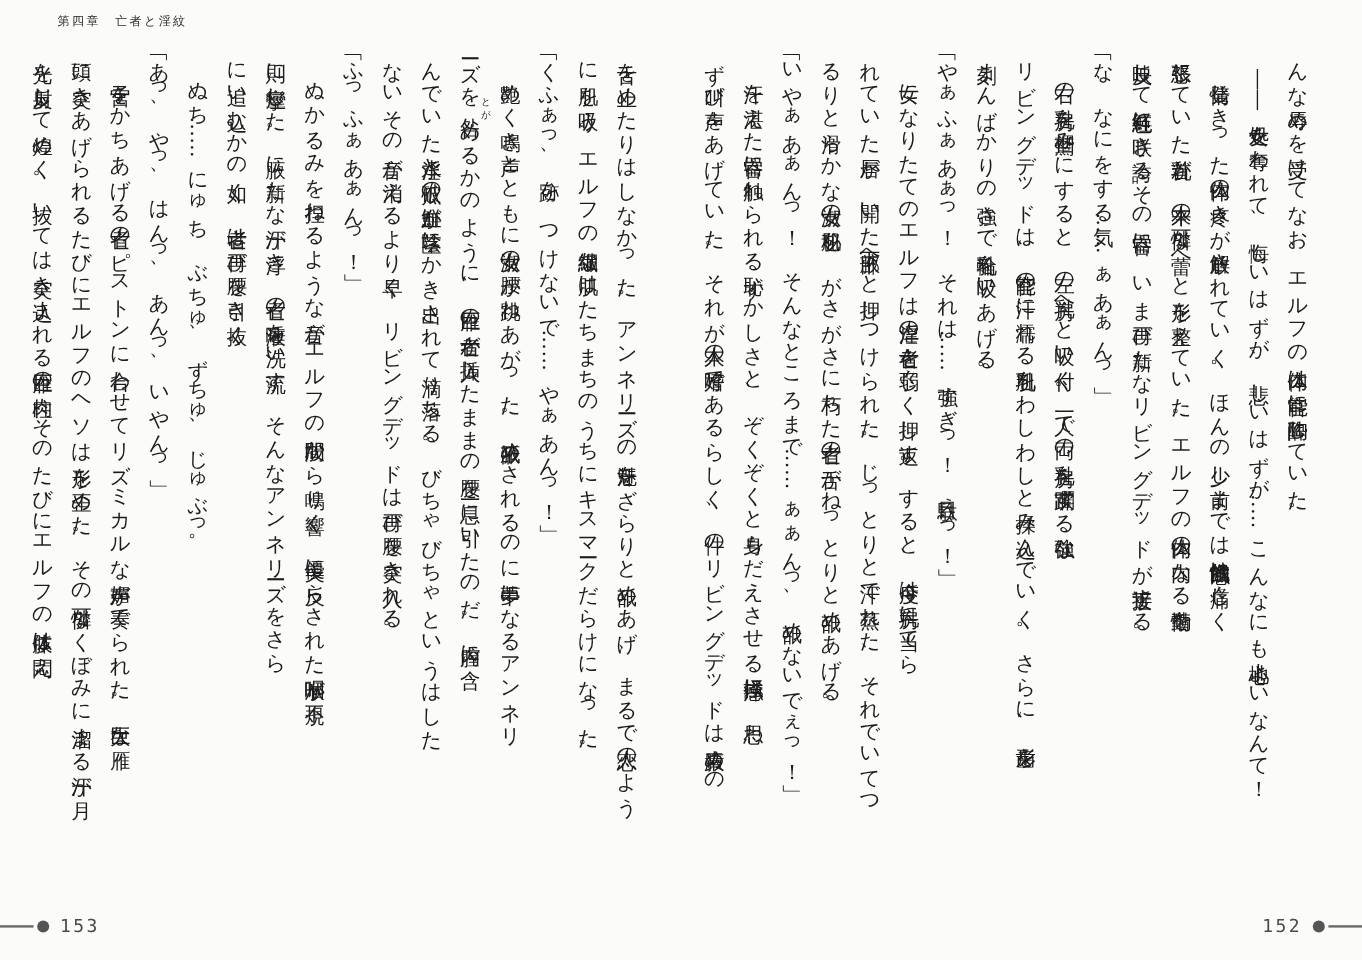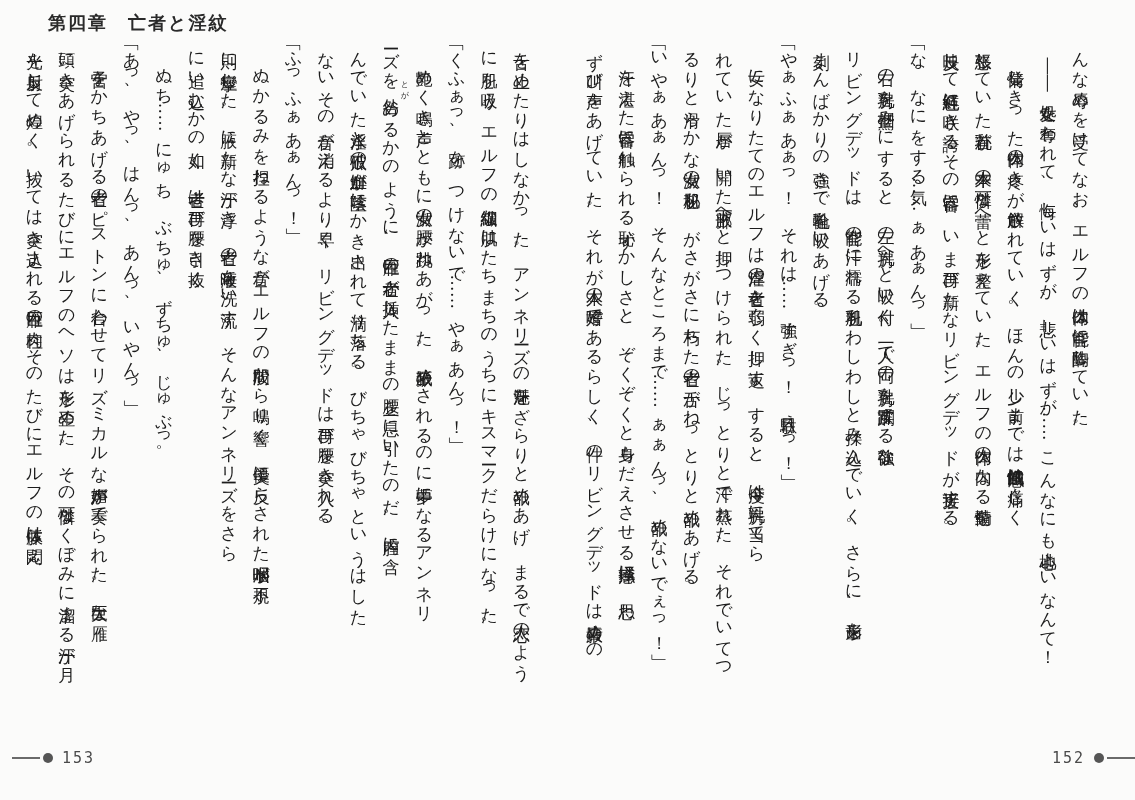--- a/index.html
+++ b/index.html
@@ -7,23 +7,22 @@
     width: 1135px; height: 800px;
     background: #fbfbfa;
     overflow: hidden;
     font-family: "DejaVu Serif", "Liberation Serif", serif;
     color: #1c1c1c;
   }
   .book-spread { position: relative; width: 1135px; height: 800px; }
 
   .chapter-header {
     position: absolute; top: 11px; left: 48px;
-    font-size: 18px; letter-spacing: 2px; color: #2a2a2a;
+    font-size: 10px; letter-spacing: 2px; color: #2a2a2a;
     white-space: pre;
-    font-weight: bold;
   }
 
   .page-text {
     position: absolute; top: 40px; height: 724px;
     writing-mode: vertical-rl;
     text-orientation: mixed;
     font-size: 17px;
     letter-spacing: 0.4px;
   }
   .page-text p {
@@ -32,26 +31,25 @@
     white-space: pre;
   }
   #right-page-text { right: 38px; width: 522px; }
   #left-page-text  { left: 30px;  width: 508px; }
 
   ruby rt {
     font-size: 8px; letter-spacing: 0; color: #1c1c1c;
   }
 
   .page-footer {
-    position: absolute; bottom: 33px;
+    position: absolute; bottom: 19px;
     display: flex; align-items: center;
     color: #4a4a4a;
     font-family: "DejaVu Sans Mono", "Liberation Mono", monospace;
     font-size: 15px;
-    padding-left: 12px;
   }
   .footer-left  { left: 0; }
   .footer-right { right: 0; margin-top: 36px; }
   .marker-line { width: 28px; height: 2px; background: #6a6a6a; }
   .marker-dot  { width: 10px; height: 10px; border-radius: 50%; background: #555; margin: 0 3px; }
   .page-num { padding: 0 6px; letter-spacing: 2px; }
 </style>
 </head>
 <body>
 

